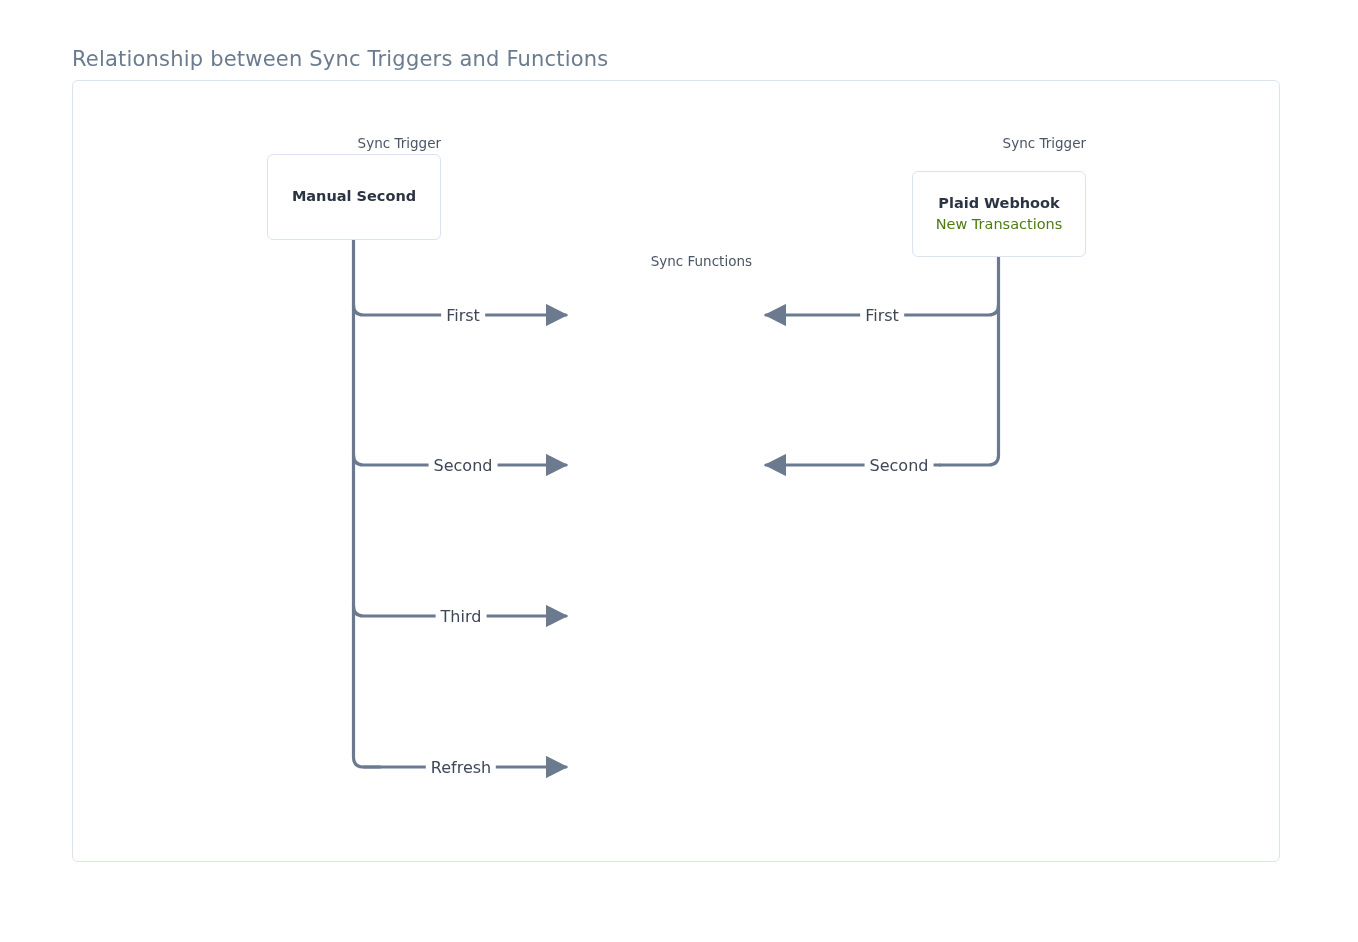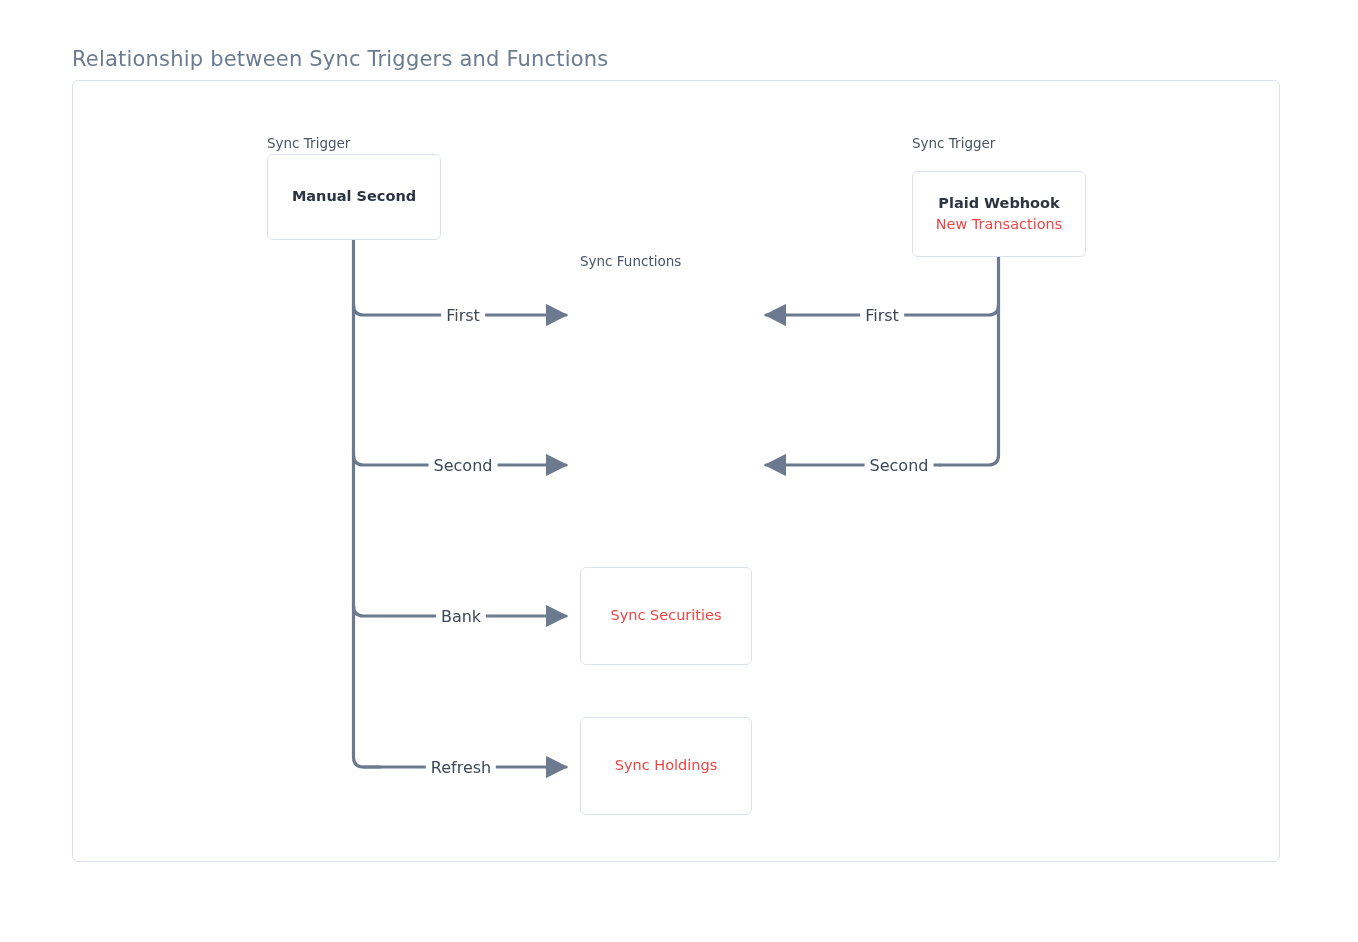--- a/index.html
+++ b/index.html
@@ -55,34 +55,34 @@
     border: 1.5px solid #dde3ec;
     border-radius: 6px;
     display: flex;
     flex-direction: column;
     align-items: center;
     justify-content: center;
     text-align: center;
   }
   .node-line {
     font-size: 14.5px;
-    color: #ef4444;
+    color: #4d7c0f;
     line-height: 1.45;
     white-space: nowrap;
   }
   .node-line.bold {
     font-weight: 700;
     color: #2b3442;
   }
   .group-label {
     position: absolute;
     font-size: 13.5px;
     color: #4a5565;
     white-space: nowrap;
-    text-align: left;
+    text-align: right;
   }
   .edge-label {
     position: absolute;
     font-size: 16px;
     color: #3d4756;
     background: #ffffff;
     padding: 0 5px;
     white-space: nowrap;
     transform: translate(-50%, -50%);
   }
@@ -142,33 +142,27 @@
     <div class="node-line bold">Manual Second</div>
   </div>
 
   <div class="node" id="trigger-plaid-webhook">
     <div class="node-line bold">Plaid Webhook</div>
     <div class="node-line">New Transactions</div>
   </div>
 
 
 
-  <div class="node" id="func-sync-securities">
-    <div class="node-line">Sync Securities</div>
-  </div>
 
-  <div class="node" id="func-sync-holdings">
-    <div class="node-line">Sync Holdings</div>
-  </div>
 
   <div class="edge-label" style="left:463px; top:315px;">First</div>
 
   <div class="edge-label" style="left:463px; top:465px;">Second</div>
 
-  <div class="edge-label" style="left:461px; top:616px;">Bank</div>
+  <div class="edge-label" style="left:461px; top:616px;">Third</div>
 
   <div class="edge-label" style="left:461px; top:767px;">Refresh</div>
 
   <div class="edge-label" style="left:882px; top:315px;">First</div>
 
   <div class="edge-label" style="left:899px; top:465px;">Second</div>
 
 </div>
 
 </body></html>

